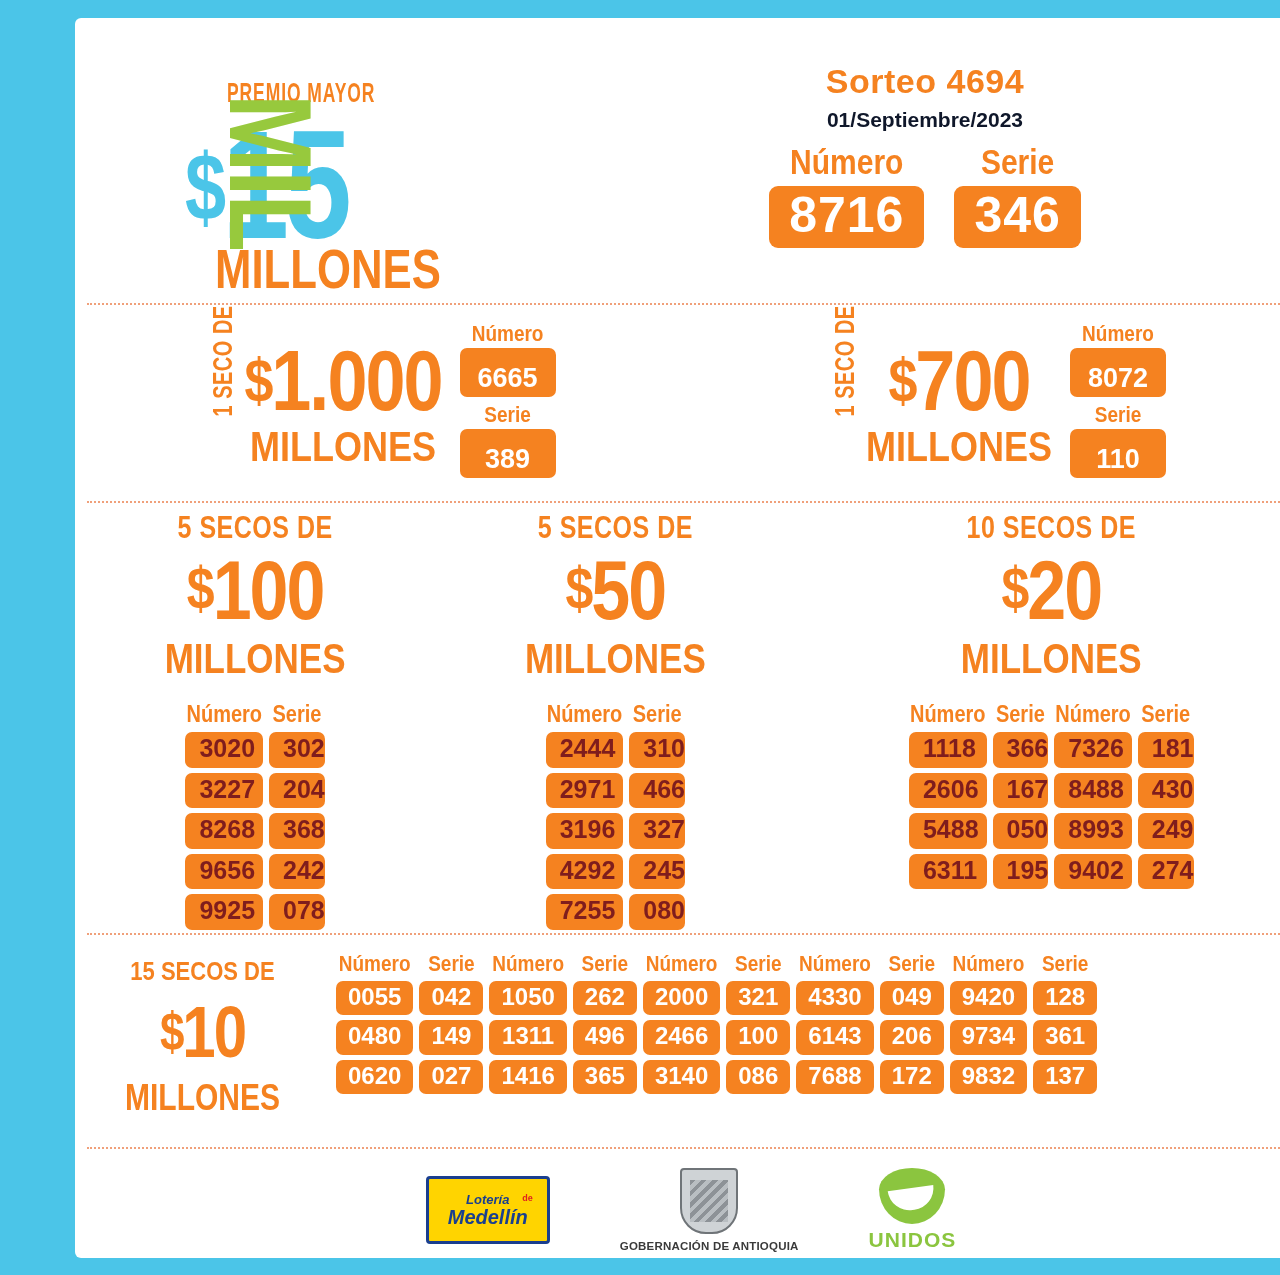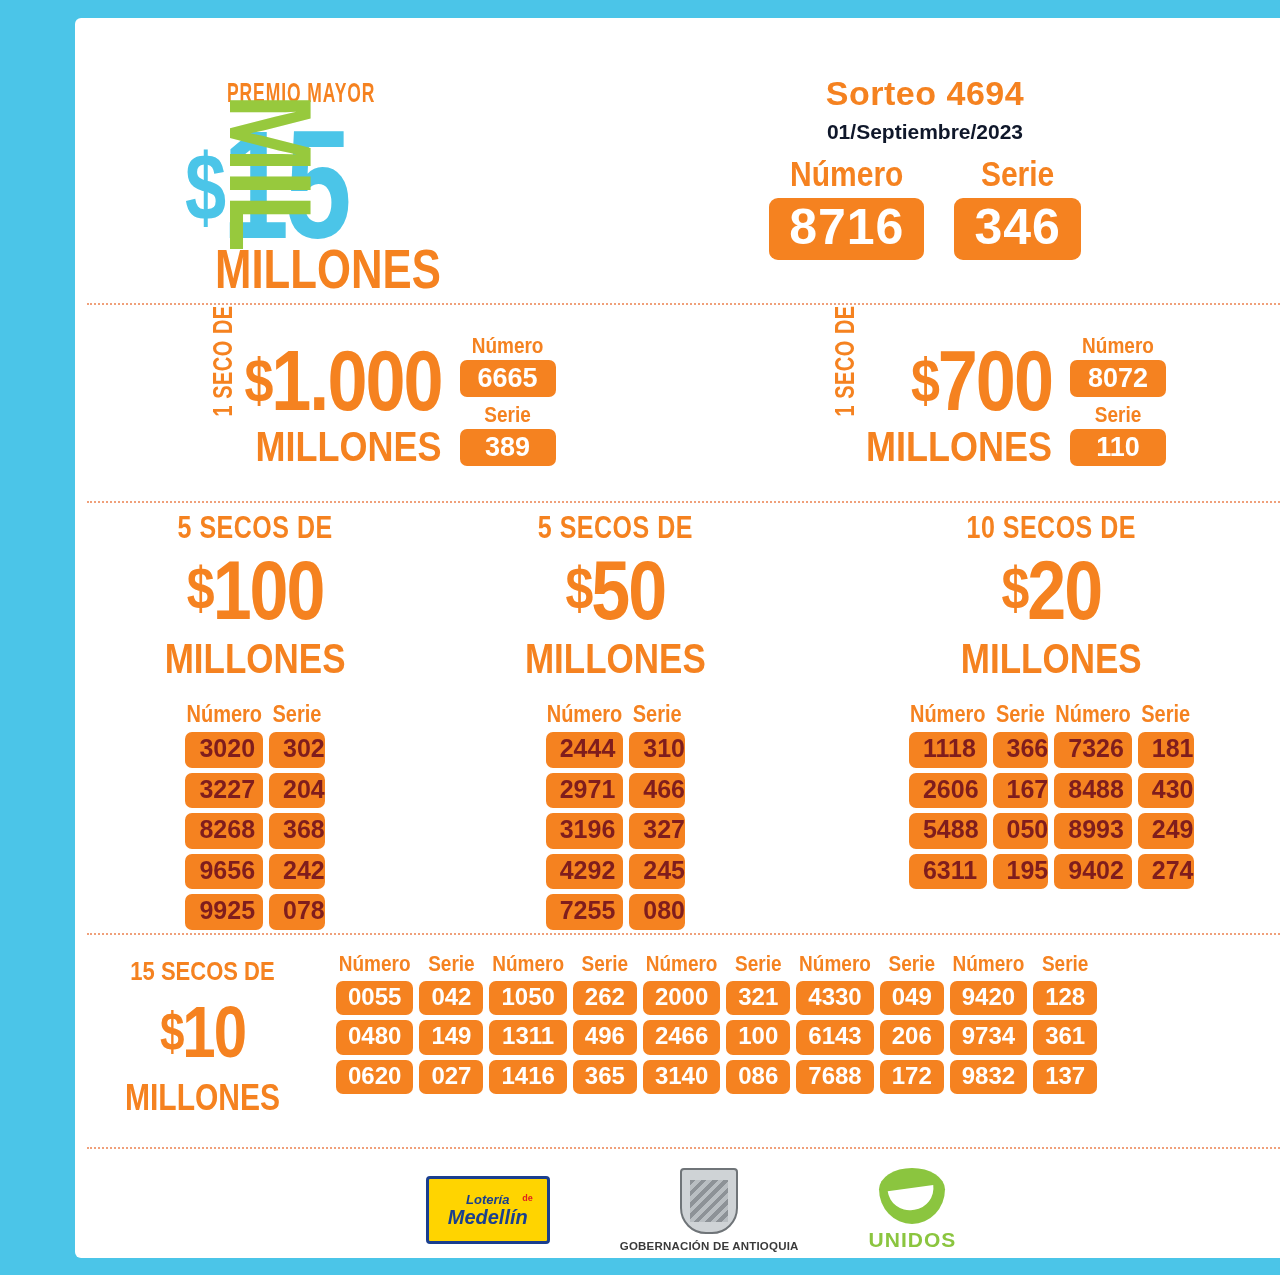--- a/index.html
+++ b/index.html
@@ -83,21 +83,21 @@
     font-weight: bold;
     color: #f58220;
     transform: scaleY(1.22) scaleX(0.95);
     transform-origin: left top;
     letter-spacing: 0px;
   }
 
   .sorteo-block {
     position: absolute;
     left: 630px;
-    top: 56px;
+    top: 44px;
     width: 440px;
     text-align: center;
   }
   .sorteo-title {
     font-size: 34px;
     font-weight: bold;
     color: #f58220;
     letter-spacing: 0.5px;
   }
   .sorteo-date {
@@ -149,21 +149,21 @@
   .rot-label {
     font-size: 20px;
     font-weight: bold;
     color: #f58220;
     transform: rotate(-90deg) scaleY(1.35);
     white-space: nowrap;
     width: 26px;
     letter-spacing: 0.5px;
   }
   .amount-block {
-    text-align: right;
+    text-align: center;
     margin-left: 8px;
   }
   .amount-main {
     font-size: 72px;
     font-weight: bold;
     color: #f58220;
     line-height: 0.92;
     transform: scaleY(1.18);
     transform-origin: left top;
     letter-spacing: -2px;
@@ -187,21 +187,21 @@
     color: #f58220;
     transform: scaleY(1.2);
     margin: 2px 0 3px 0;
   }
   .ns-small .pill {
     background: #f58220;
     color: #fff;
     border-radius: 7px;
     font-size: 27px;
     font-weight: bold;
-    padding: 4px 18px 5px 18px;
+    padding: 16px 18px 5px 18px;
     margin-bottom: 7px;
     line-height: 1.05;
     text-align: center;
   }
 
   
   .mid {
     display: flex;
     height: 420px;
     padding-top: 10px;

